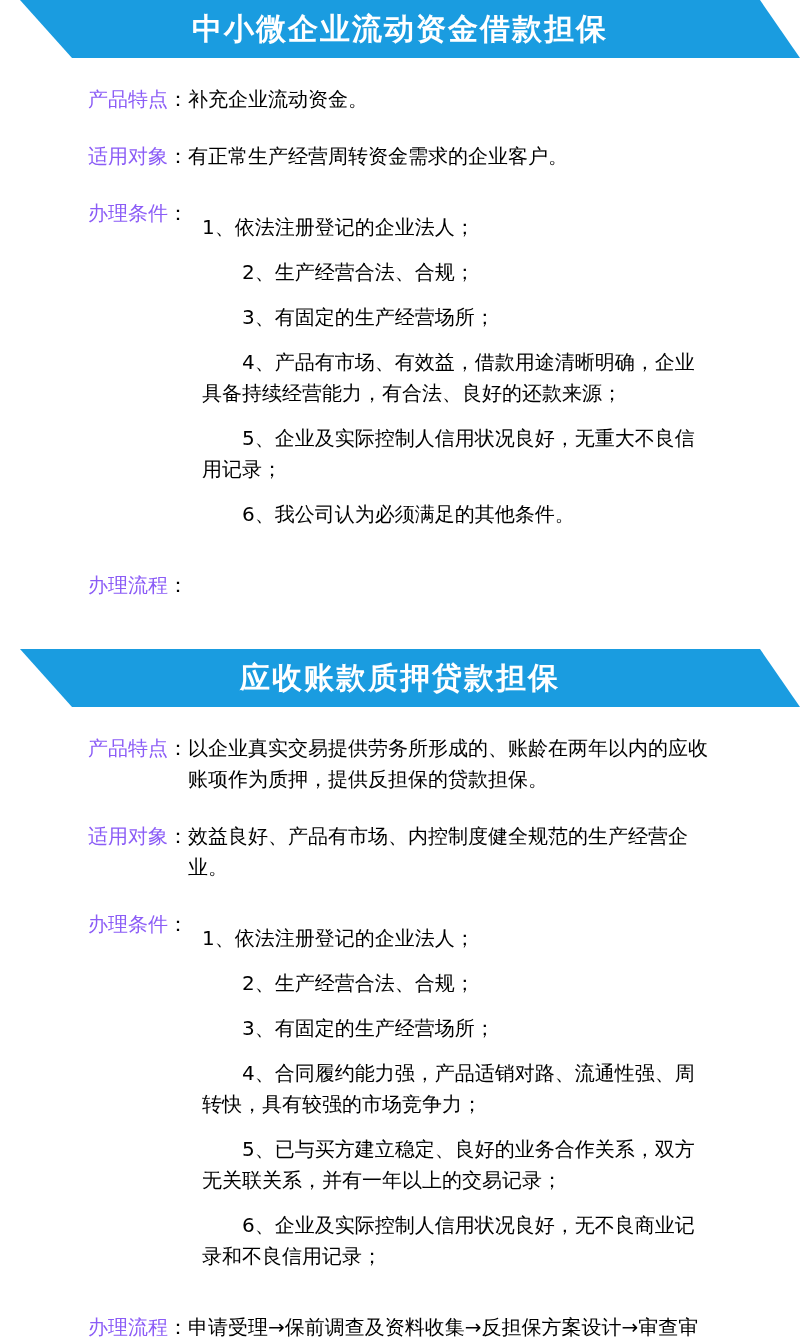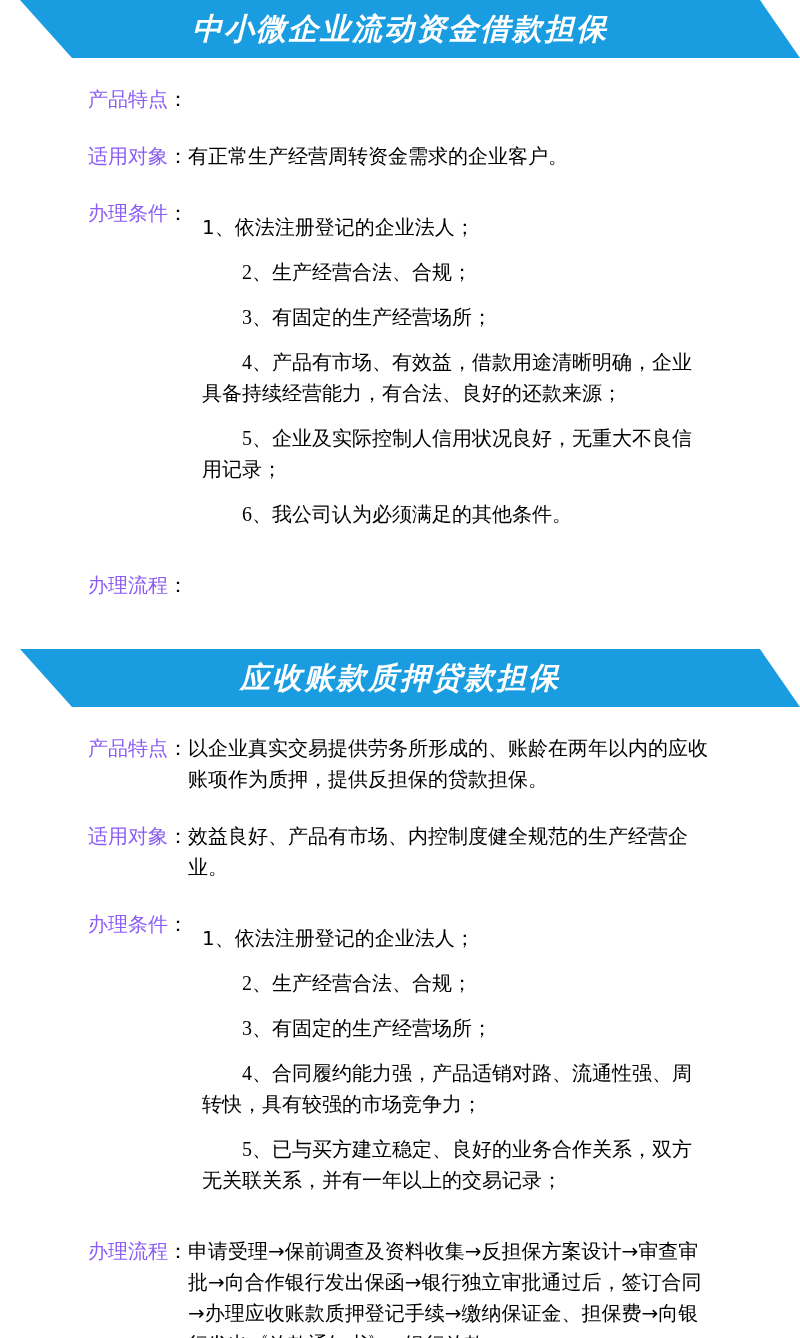--- a/index.html
+++ b/index.html
@@ -26,21 +26,20 @@
     position: relative;
     height: 58px;
     background: #1a9ce0;
     color: #ffffff;
     display: flex;
     align-items: center;
     justify-content: center;
     font-size: 30px;
     font-weight: bold;
     letter-spacing: 2px;
-    font-style: italic;
   }
   
   .banner::before {
     content: "";
     position: absolute;
     left: 0; top: 0;
     width: 72px; height: 58px;
     background: #ffffff;
     clip-path: polygon(0 0, 0 100%, 72px 100%, 20px 0);
   }
@@ -67,21 +66,21 @@
     color: #000000;
   }
   .label {
     color: #8b5cf6;
     white-space: nowrap;
     flex: 0 0 auto;
   }
   .colon { color: #000; flex: 0 0 auto; }
   .content { flex: 1 1 auto; }
   .content p { margin: 0; }
-  .content p.indent { text-indent: 2em; font-family: Liberation Serif, serif; }
+  .content p.indent { text-indent: 2em; }
 
   .cond-list p { margin: 14px; }
   .cond-list p.first { text-indent: 0; }
   .cond-list p.indent { text-indent: 2em; }
 </style>
 </head>
 <body>
 
 <div class="page">
 
@@ -89,20 +88,21 @@
     <div class="banner-wrap">
       <div class="banner">
         <span class="banner-text">中小微企业流动资金借款担保</span>
       </div>
     </div>
     <div class="body">
 
       <div class="row">
         <span class="label">产品特点</span>
         <span class="colon">：</span>
+        <span class="content">补充企业流动资金。</span>
       </div>
 
       <div class="row">
         <span class="label">适用对象</span>
         <span class="colon">：</span>
         <span class="content">有正常生产经营周转资金需求的企业客户。</span>
       </div>
 
       <div class="row">
         <span class="label">办理条件</span>
@@ -147,20 +147,21 @@
 
       <div class="row">
         <span class="label">办理条件</span>
         <span class="colon">：</span>
         <div class="content cond-list">
           <p class="first">1、依法注册登记的企业法人；</p>
           <p class="indent">2、生产经营合法、合规；</p>
           <p class="indent">3、有固定的生产经营场所；</p>
           <p class="indent">4、合同履约能力强，产品适销对路、流通性强、周转快，具有较强的市场竞争力；</p>
           <p class="indent">5、已与买方建立稳定、良好的业务合作关系，双方无关联关系，并有一年以上的交易记录；</p>
+          <p class="indent">6、企业及实际控制人信用状况良好，无不良商业记录和不良信用记录；</p>
         </div>
       </div>
 
       <div class="row">
         <span class="label">办理流程</span>
         <span class="colon">：</span>
         <span class="content">申请受理→保前调查及资料收集→反担保方案设计→审查审批→向合作银行发出保函→银行独立审批通过后，签订合同→办理应收账款质押登记手续→缴纳保证金、担保费→向银行发出《放款通知书》→银行放款。</span>
       </div>
 
     </div>

